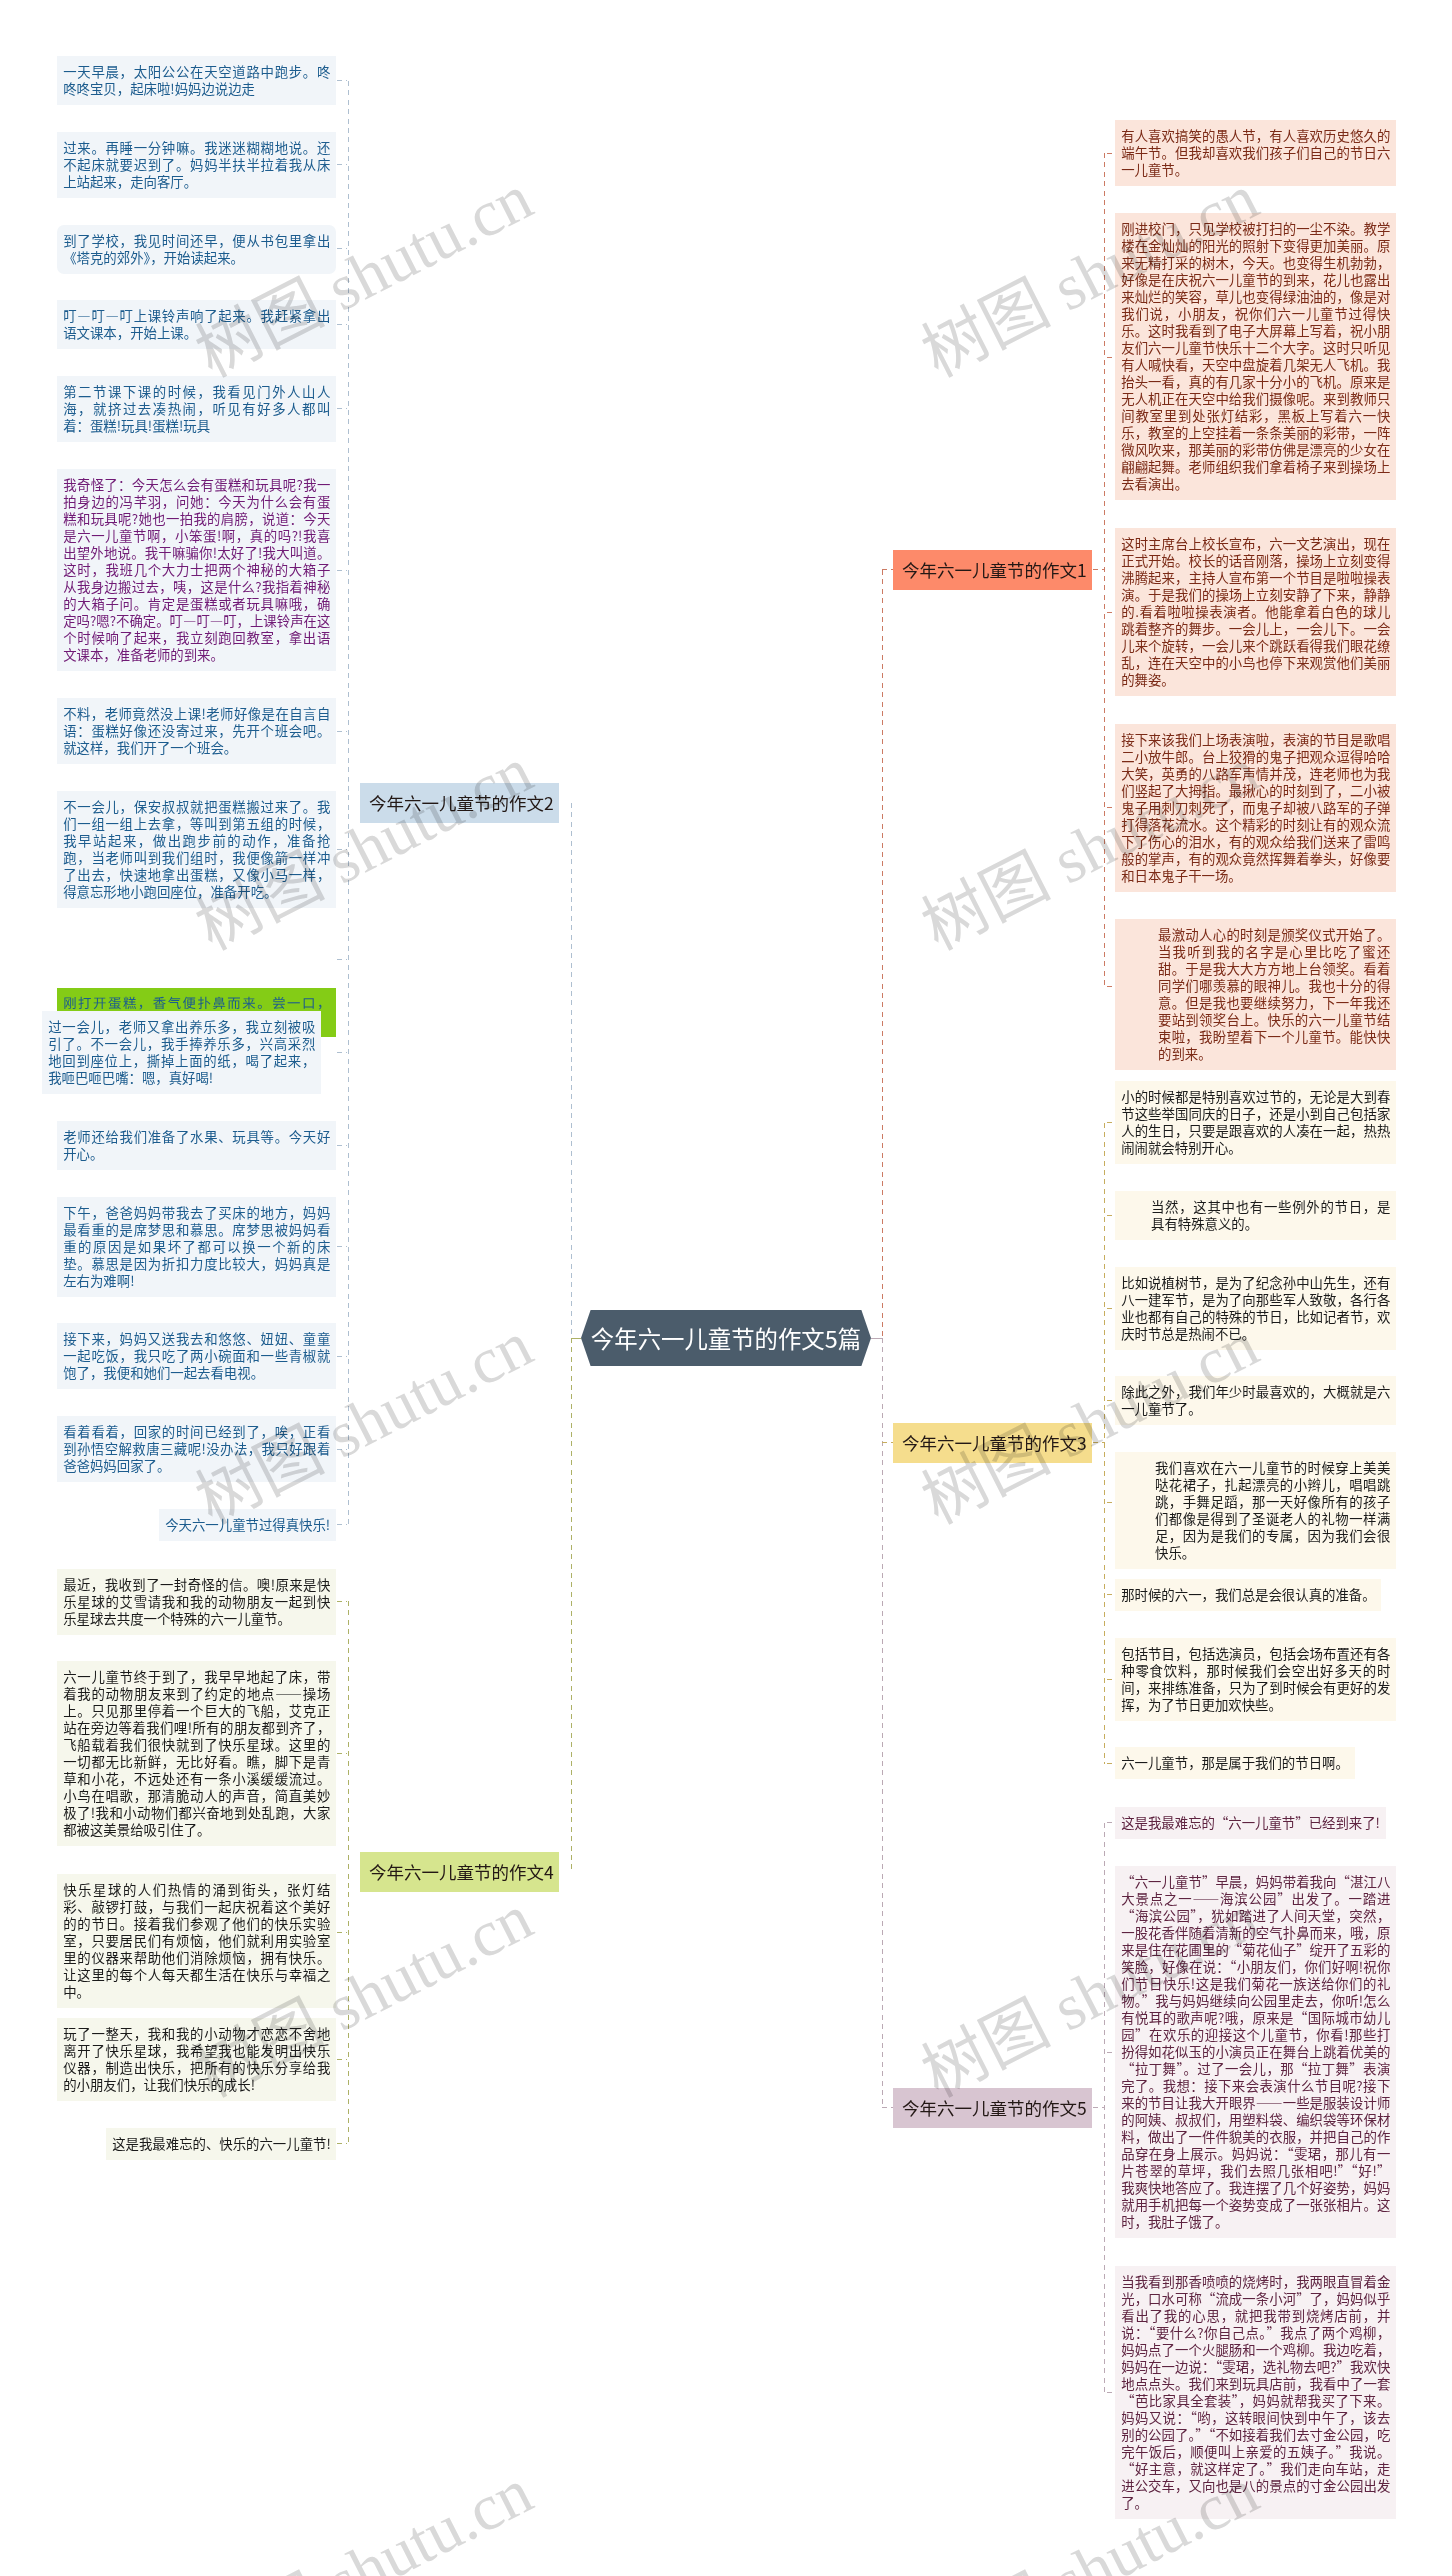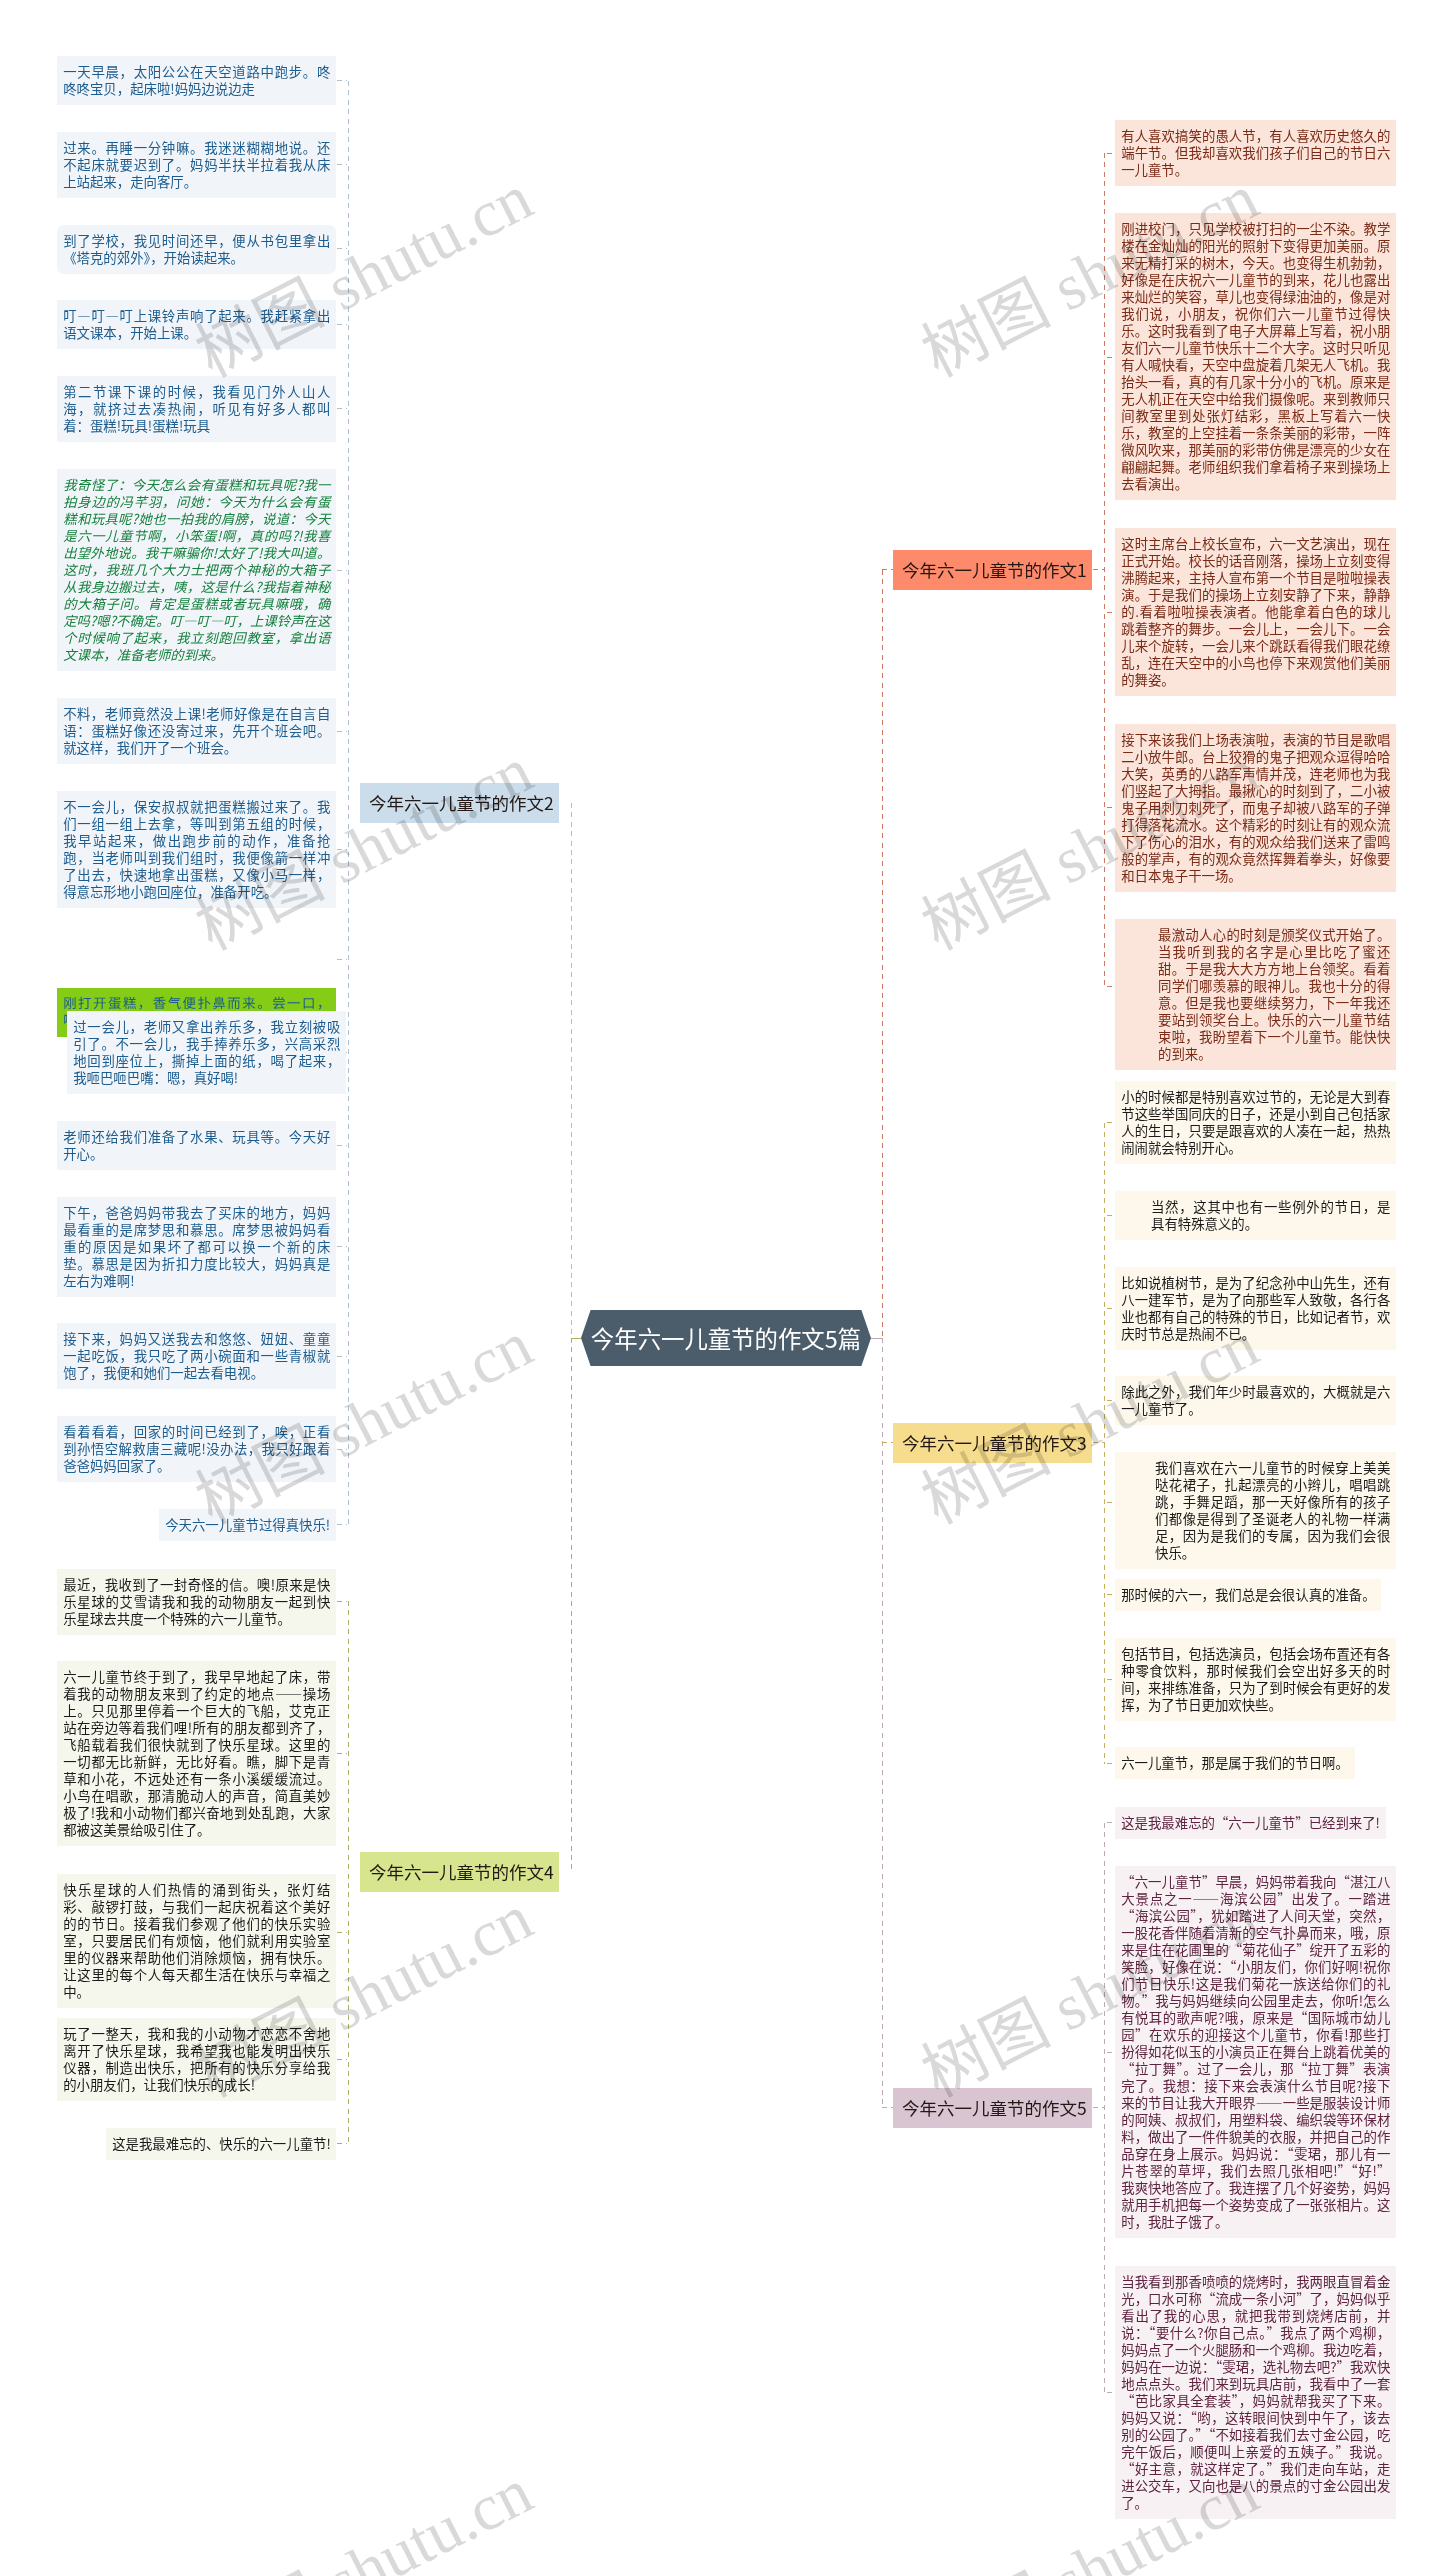--- a/index.html
+++ b/index.html
@@ -75,25 +75,25 @@
   </div>
   <div class="branch branch-2">
     <div class="vline vline-outer-2" style="left: 348px; top: 81px; height: 1444px; background: repeating-linear-gradient(rgb(174, 191, 208) 0px, rgb(174, 191, 208) 5px, rgba(0, 0, 0, 0) 5px, rgba(0, 0, 0, 0) 9.4px);"></div>
     <div class="vline vline-inner-2" style="left: 571px; background: repeating-linear-gradient(rgb(174, 191, 208) 0px, rgb(174, 191, 208) 5px, rgba(0, 0, 0, 0) 5px, rgba(0, 0, 0, 0) 9.4px); top: 803px; height: 536px;"></div>
     <div class="branch-label branch-label-2" style="background: rgb(203, 220, 234); left: 360px; top: 783px;">今年六一儿童节的作文2</div>
     <div class="node" style="max-width: 279px; background: rgb(241, 245, 249); color: rgb(28, 92, 142); left: 57px; top: 56px;">一天早晨，太阳公公在天空道路中跑步。咚咚咚宝贝，起床啦!妈妈边说边走</div>
     <div class="node" style="max-width: 279px; background: rgb(241, 245, 249); color: rgb(28, 92, 142); left: 57px; top: 132px;">过来。再睡一分钟嘛。我迷迷糊糊地说。还不起床就要迟到了。妈妈半扶半拉着我从床上站起来，走向客厅。</div>
     <div class="node" style="max-width: 279px; background: rgb(241, 245, 249); color: rgb(28, 92, 142); left: 57px; top: 225px; border-radius: 7px;">到了学校，我见时间还早，便从书包里拿出《塔克的郊外》，开始读起来。</div>
     <div class="node" style="max-width: 279px; background: rgb(241, 245, 249); color: rgb(28, 92, 142); left: 57px; top: 300px;">叮—叮—叮上课铃声响了起来。我赶紧拿出语文课本，开始上课。</div>
     <div class="node" style="max-width: 279px; background: rgb(241, 245, 249); color: rgb(28, 92, 142); left: 57px; top: 376px;">第二节课下课的时候，我看见门外人山人海，就挤过去凑热闹，听见有好多人都叫着：蛋糕!玩具!蛋糕!玩具</div>
-    <div class="node" style="max-width: 279px; background: rgb(241, 245, 249); color: #15803d; left: 57px; top: 469px; font-style: italic;">我奇怪了：今天怎么会有蛋糕和玩具呢?我一拍身边的冯芊羽，问她：今天为什么会有蛋糕和玩具呢?她也一拍我的肩膀，说道：今天是六一儿童节啊，小笨蛋!啊，真的吗?!我喜出望外地说。我干嘛骗你!太好了!我大叫道。这时，我班几个大力士把两个神秘的大箱子从我身边搬过去，咦，这是什么?我指着神秘的大箱子问。肯定是蛋糕或者玩具嘛哦，确定吗?嗯?不确定。叮—叮—叮，上课铃声在这个时候响了起来，我立刻跑回教室，拿出语文课本，准备老师的到来。</div>
+    <div class="node" style="max-width: 279px; background: rgb(241, 245, 249); color: #701a75; left: 57px; top: 469px;">我奇怪了：今天怎么会有蛋糕和玩具呢?我一拍身边的冯芊羽，问她：今天为什么会有蛋糕和玩具呢?她也一拍我的肩膀，说道：今天是六一儿童节啊，小笨蛋!啊，真的吗?!我喜出望外地说。我干嘛骗你!太好了!我大叫道。这时，我班几个大力士把两个神秘的大箱子从我身边搬过去，咦，这是什么?我指着神秘的大箱子问。肯定是蛋糕或者玩具嘛哦，确定吗?嗯?不确定。叮—叮—叮，上课铃声在这个时候响了起来，我立刻跑回教室，拿出语文课本，准备老师的到来。</div>
     <div class="node" style="max-width: 279px; background: rgb(241, 245, 249); color: rgb(28, 92, 142); left: 57px; top: 698px;">不料，老师竟然没上课!老师好像是在自言自语：蛋糕好像还没寄过来，先开个班会吧。就这样，我们开了一个班会。</div>
     <div class="node" style="max-width: 279px; background: rgb(241, 245, 249); color: rgb(28, 92, 142); left: 57px; top: 791px;">不一会儿，保安叔叔就把蛋糕搬过来了。我们一组一组上去拿，等叫到第五组的时候，我早站起来，做出跑步前的动作，准备抢跑，当老师叫到我们组时，我便像箭一样冲了出去，快速地拿出蛋糕，又像小马一样，得意忘形地小跑回座位，准备开吃。</div>
     <div class="node" style="max-width: 279px; background: #84cc16; color: rgb(28, 92, 142); left: 57px; top: 988px; font-family: Liberation Serif, serif;">刚打开蛋糕，香气便扑鼻而来。尝一口，啊，甜甜的味道让我欲罢不能，真好吃啊!</div>
-    <div class="node" style="max-width: 279px; background: rgb(241, 245, 249); color: rgb(28, 92, 142); left: 67px; top: 1011px;">过一会儿，老师又拿出养乐多，我立刻被吸引了。不一会儿，我手捧养乐多，兴高采烈地回到座位上，撕掉上面的纸，喝了起来，我咂巴咂巴嘴：嗯，真好喝!</div>
+    <div class="node" style="max-width: 279px; background: rgb(241, 245, 249); color: rgb(28, 92, 142); left: 42px; top: 1011px;">过一会儿，老师又拿出养乐多，我立刻被吸引了。不一会儿，我手捧养乐多，兴高采烈地回到座位上，撕掉上面的纸，喝了起来，我咂巴咂巴嘴：嗯，真好喝!</div>
     <div class="node" style="max-width: 279px; background: rgb(241, 245, 249); color: rgb(28, 92, 142); left: 57px; top: 1121px;">老师还给我们准备了水果、玩具等。今天好开心。</div>
     <div class="node" style="max-width: 279px; background: rgb(241, 245, 249); color: rgb(28, 92, 142); left: 57px; top: 1197px;">下午，爸爸妈妈带我去了买床的地方，妈妈最看重的是席梦思和慕思。席梦思被妈妈看重的原因是如果坏了都可以换一个新的床垫。慕思是因为折扣力度比较大，妈妈真是左右为难啊!</div>
     <div class="node" style="max-width: 279px; background: rgb(241, 245, 249); color: rgb(28, 92, 142); left: 57px; top: 1323px;">接下来，妈妈又送我去和悠悠、妞妞、童童一起吃饭，我只吃了两小碗面和一些青椒就饱了，我便和她们一起去看电视。</div>
     <div class="node" style="max-width: 279px; background: rgb(241, 245, 249); color: rgb(28, 92, 142); left: 57px; top: 1416px;">看着看着，回家的时间已经到了，唉，正看到孙悟空解救唐三藏呢!没办法，我只好跟着爸爸妈妈回家了。</div>
     <div class="node" style="max-width: 279px; background: rgb(241, 245, 249); color: rgb(28, 92, 142); left: 159px; top: 1509px;">今天六一儿童节过得真快乐!</div>
   </div>
   <div class="branch branch-3">
     <div class="vline vline-outer-3" style="left: 1104px; top: 1123px; height: 641px; background: repeating-linear-gradient(rgb(199, 173, 94) 0px, rgb(199, 173, 94) 5px, rgba(0, 0, 0, 0) 5px, rgba(0, 0, 0, 0) 9.4px);"></div>
     <div class="vline vline-inner-3" style="left: 882px; background: repeating-linear-gradient(rgb(199, 173, 94) 0px, rgb(199, 173, 94) 5px, rgba(0, 0, 0, 0) 5px, rgba(0, 0, 0, 0) 9.4px); top: 1338px; height: 105px;"></div>
     <div class="branch-label branch-label-3" style="background: rgb(245, 221, 141); left: 893px; top: 1423px;">今年六一儿童节的作文3</div>

